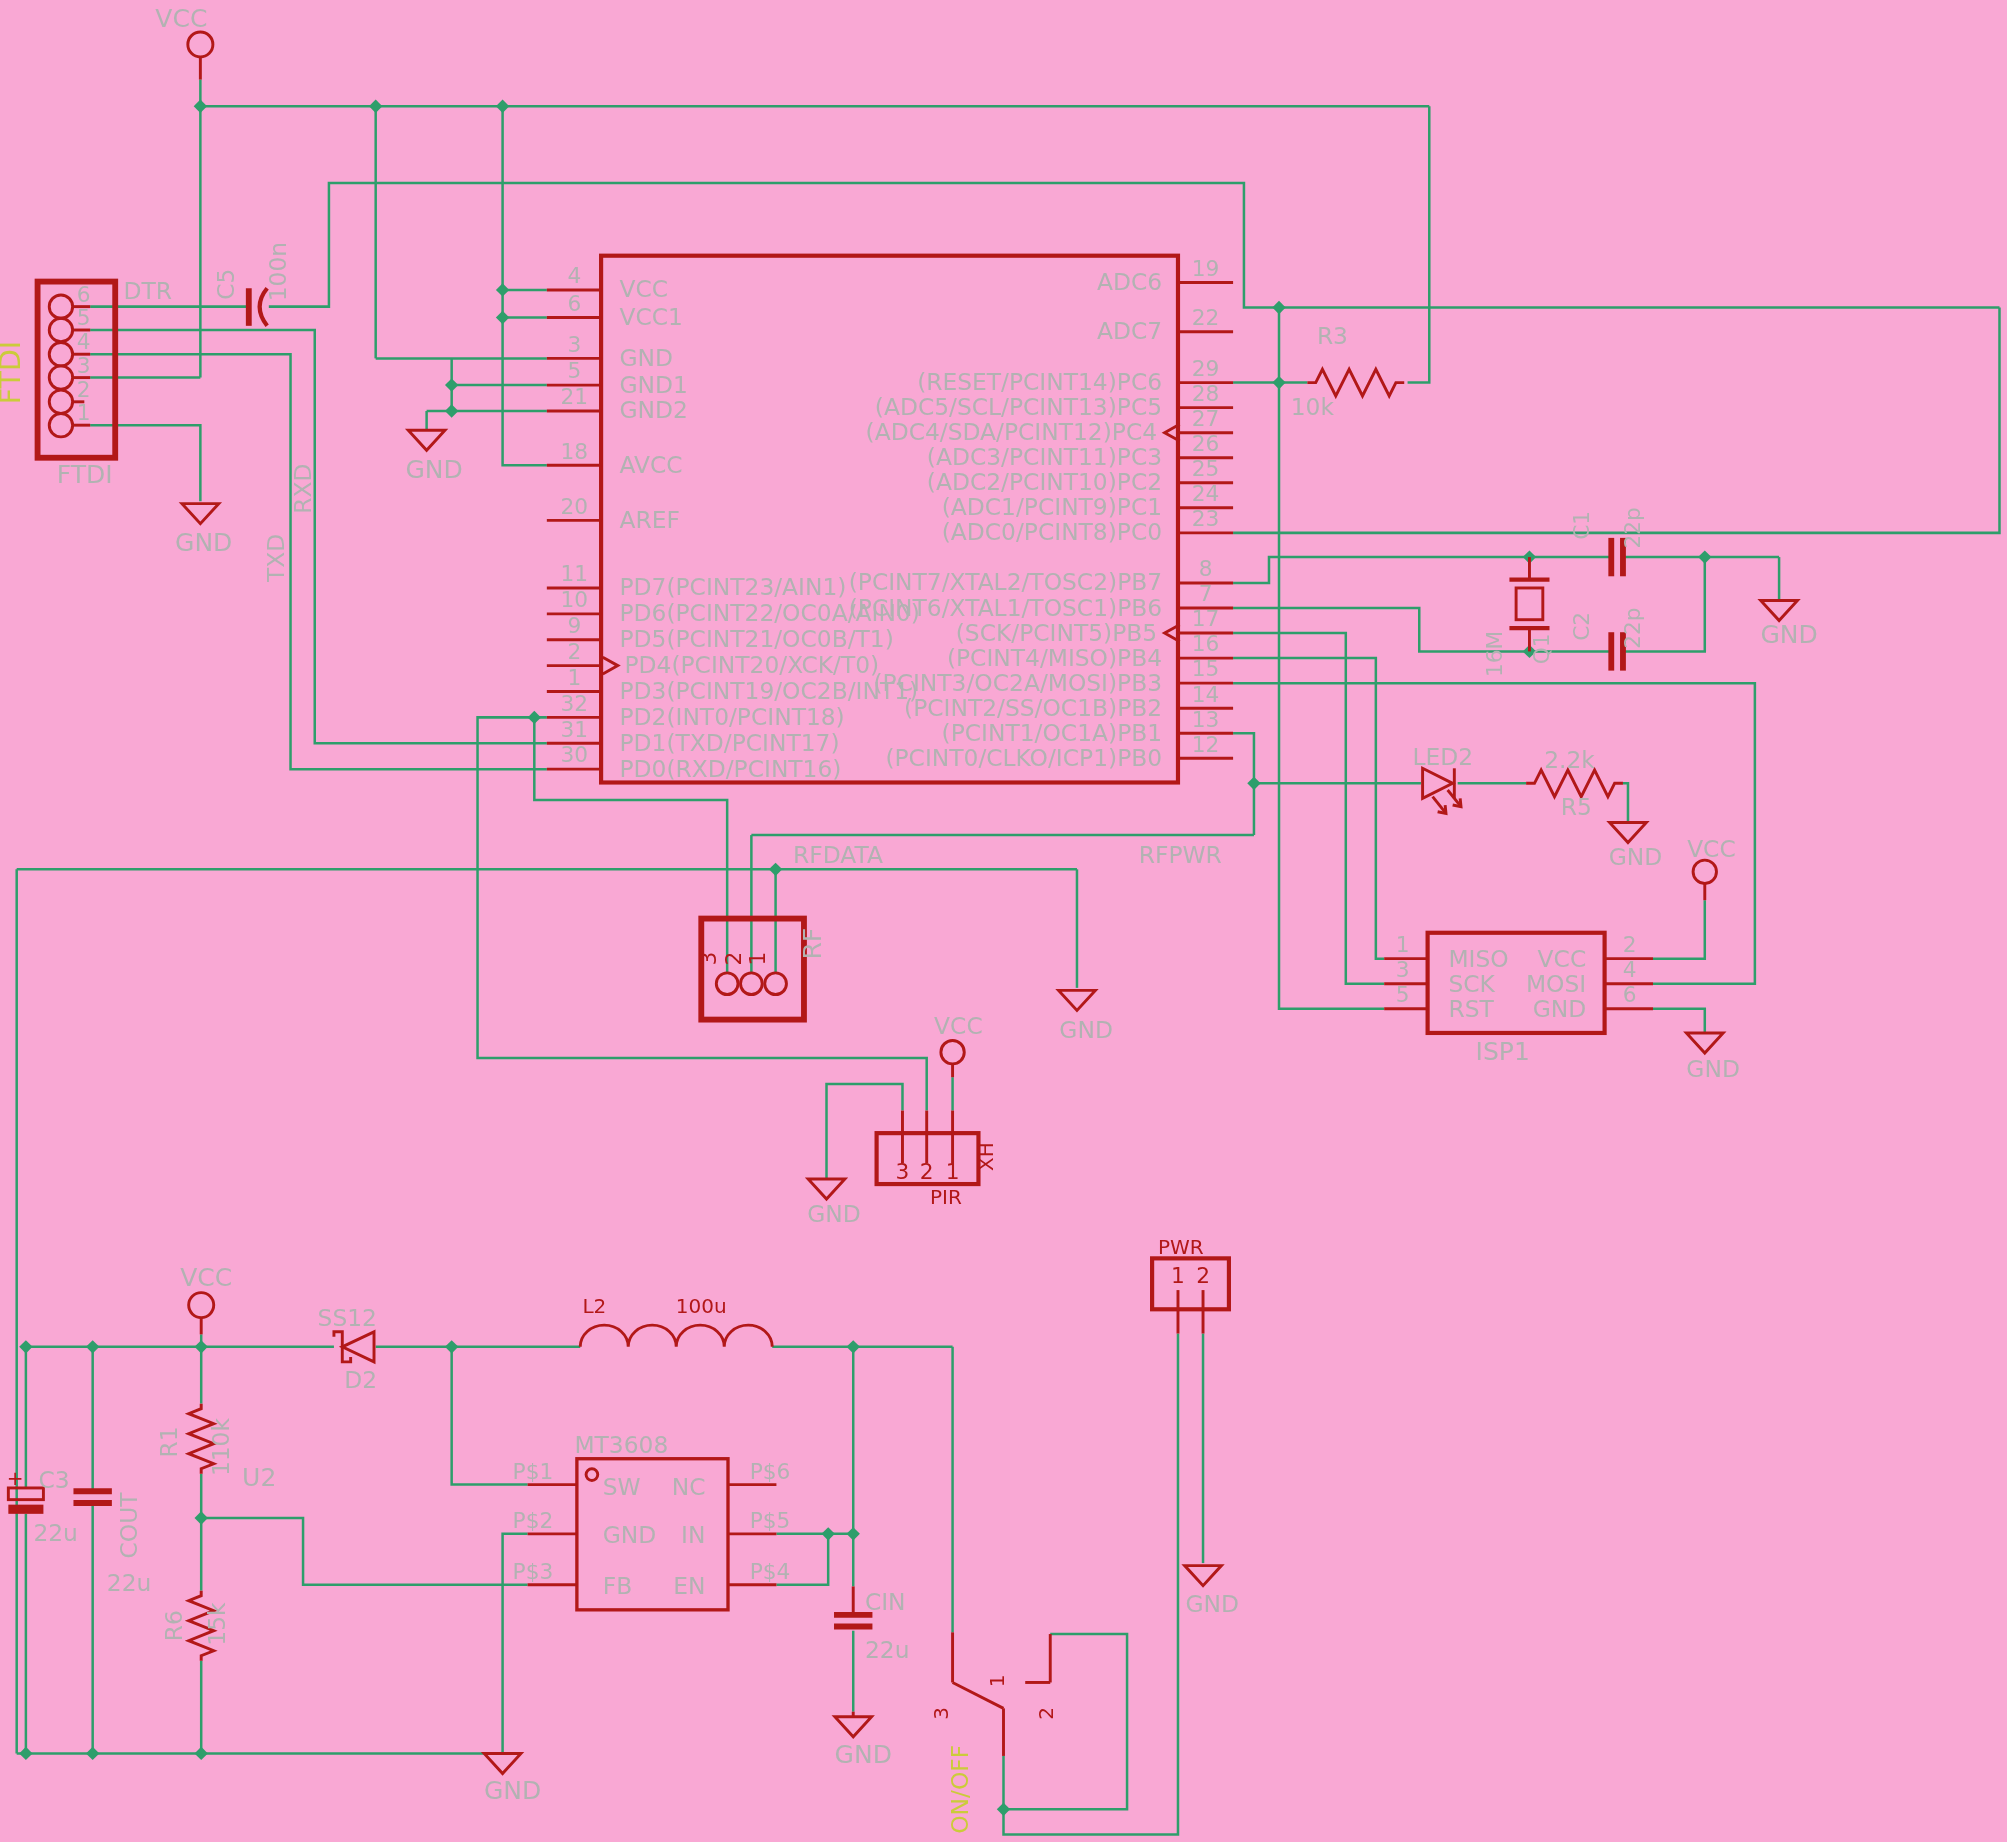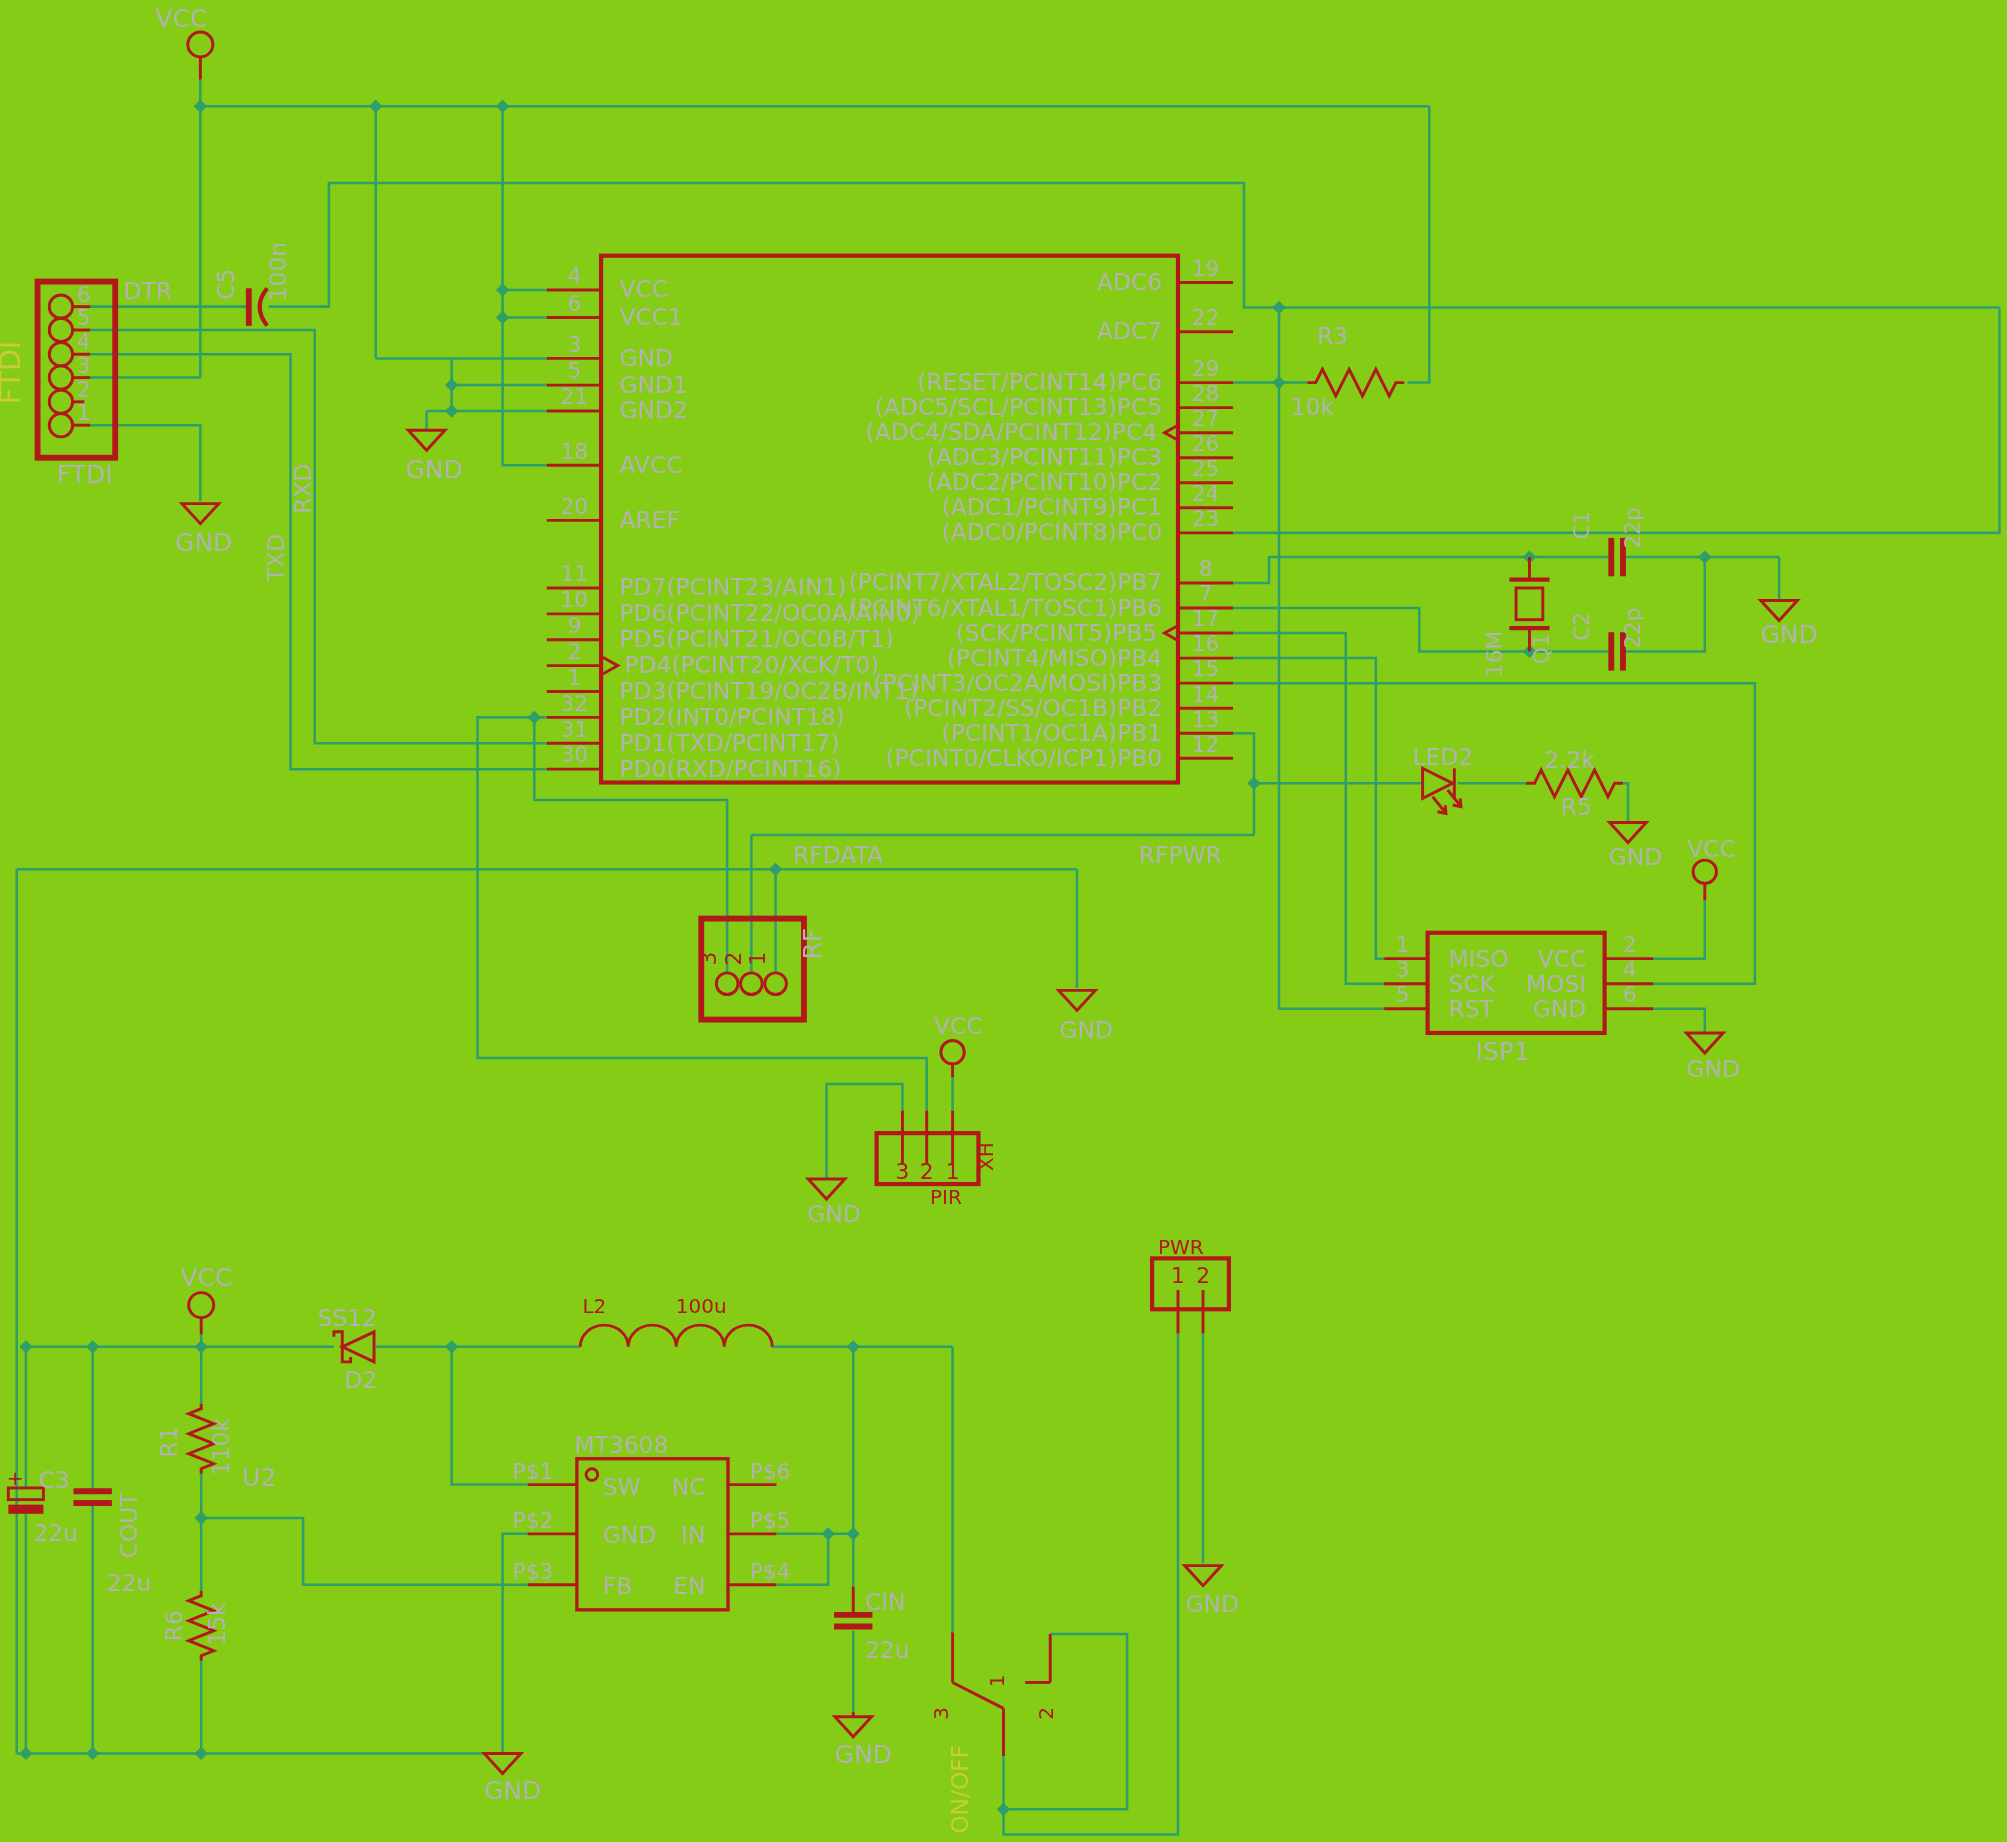--- a/index.html
+++ b/index.html
@@ -1,16 +1,16 @@
 <!DOCTYPE html>
 <html style="font-size:13.4px"><head>
 <meta charset="utf-8">
 <style>
   html,body{margin:0;padding:0;background:#000;}
-  .stage{position:relative;width:2007px;height:1843px;background:#84cc16;overflow:hidden;}
+  .stage{position:relative;width:2007px;height:1843px;background:#f9a8d4;overflow:hidden;}
   svg{position:absolute;left:0;top:0;}
   svg text{font-family:"DejaVu Sans","Liberation Sans",sans-serif;fill:#b2b2b2;}
   .w{stroke:#2e9e6b;stroke-width:3;fill:none;}
   .j{fill:#2e9e6b;stroke:none;}
   .rs{stroke:#b21818;stroke-width:3.5;fill:none;}
   .rs5{stroke:#b21818;stroke-width:5;fill:none;}
   .rs7{stroke:#b21818;stroke-width:7;fill:none;}
   .plate{stroke:#b21818;stroke-width:7;fill:none;}
   .redfill{fill:#b21818;stroke:none;}
   .t26{font-size:26px;}

